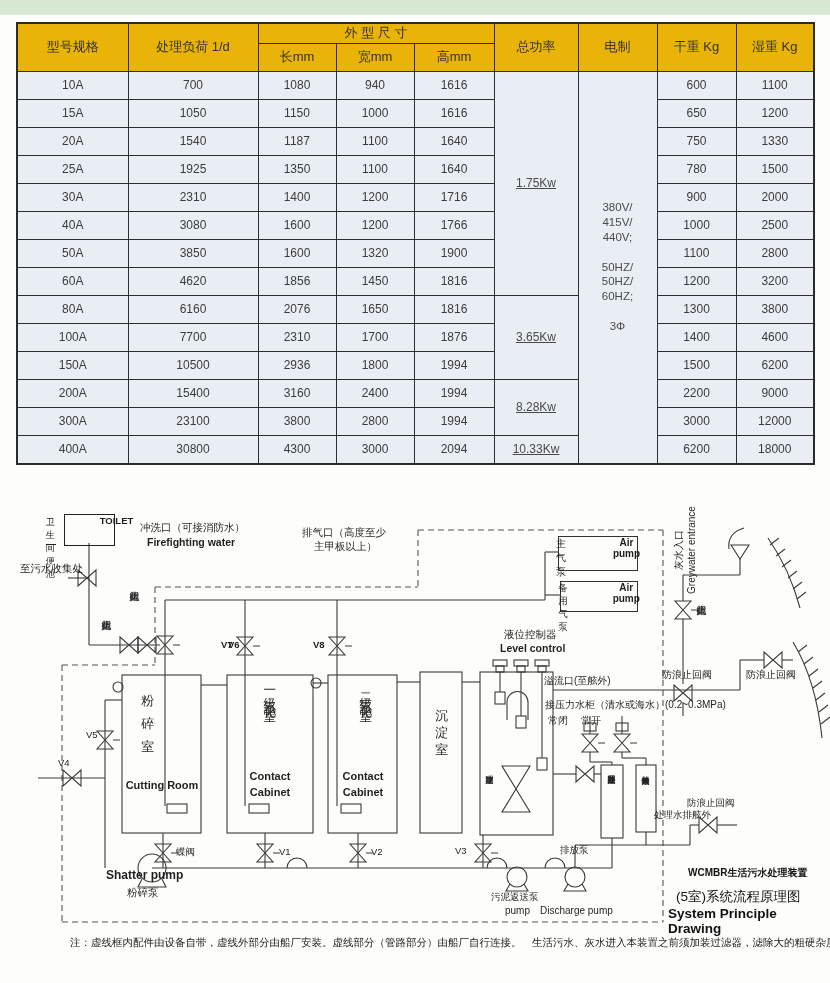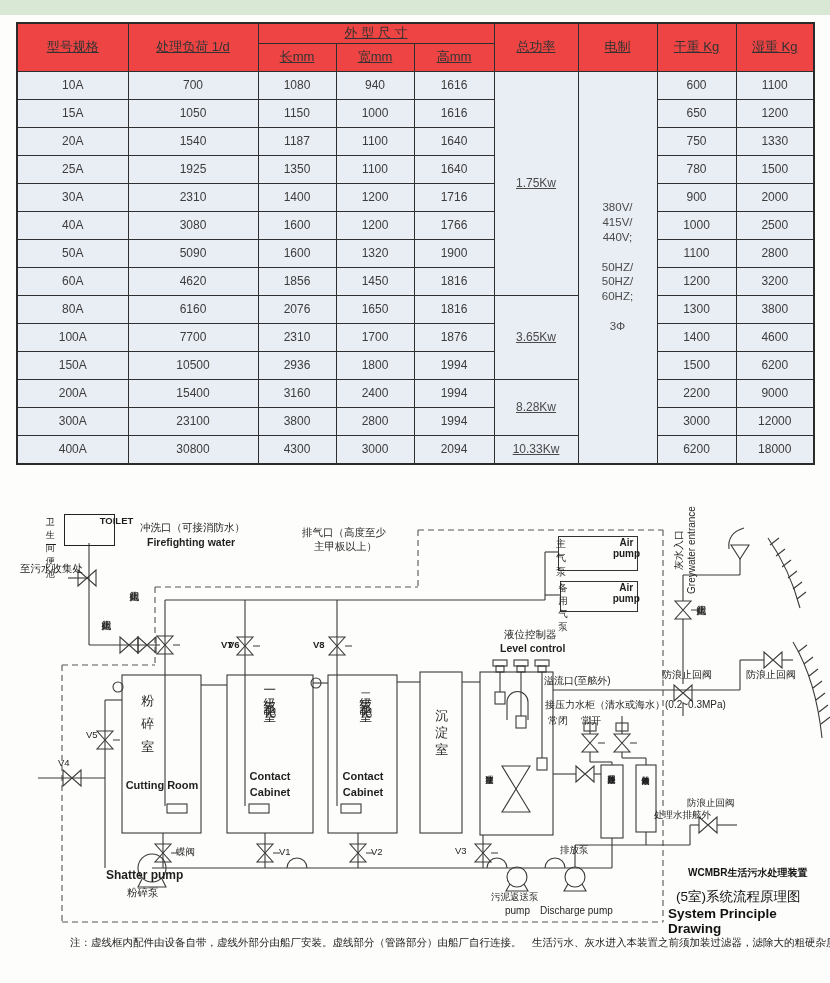--- a/index.html
+++ b/index.html
@@ -5,21 +5,21 @@
   html,body{margin:0;padding:0;}
   body{font-family:"Liberation Sans","DejaVu Sans",sans-serif;background:#ffffff;}
   .page{position:relative;width:830px;height:983px;background:#fdfdfb;overflow:hidden;}
   .topstrip{position:absolute;left:0;top:0;width:830px;height:15px;background:#d8e8d4;}
 
   
   table.spec{position:absolute;left:16px;top:22px;border-collapse:collapse;table-layout:fixed;
              border:2.5px solid #2b2b2b;font-size:12px;color:#3c3c3c;}
   table.spec th,table.spec td{border:1.6px solid #2f2f2f;text-align:center;vertical-align:middle;
              padding:0;overflow:hidden;}
-  table.spec th{background:#ef4444;font-weight:normal;font-size:13px;color:#333;text-decoration:underline;}
+  table.spec th{background:#eab308;font-weight:normal;font-size:13px;color:#333;}
   table.spec td{background:#e9edf4;height:27px;}
   tr.hrow1{height:20px;} tr.hrow2{height:28px;}
   td.c-electric{white-space:pre-line;font-size:11.5px;line-height:1.3;color:#4a4a4a;}
   td.c-power{font-size:12px;color:#4a4a4a;text-decoration:underline;}
 
   
   svg.diag{position:absolute;left:0;top:0;width:830px;height:983px;}
   svg.diag path,svg.diag rect,svg.diag circle,svg.diag line{stroke:#3a3a3a;stroke-width:1.1;fill:none;}
   svg.diag .dash{stroke:#555;stroke-dasharray:6 4;}
   .lbl{position:absolute;white-space:nowrap;color:#1f1f1f;font-size:10px;line-height:1.18;}
@@ -130,21 +130,21 @@
           <td>40A</td>
           <td>3080</td>
           <td>1600</td>
           <td>1200</td>
           <td>1766</td>
           <td>1000</td>
           <td>2500</td>
         </tr>
         <tr>
           <td>50A</td>
-          <td>5090</td>
+          <td>3850</td>
           <td>1600</td>
           <td>1320</td>
           <td>1900</td>
           <td>1100</td>
           <td>2800</td>
         </tr>
         <tr>
           <td>60A</td>
           <td>4620</td>
           <td>1856</td>

